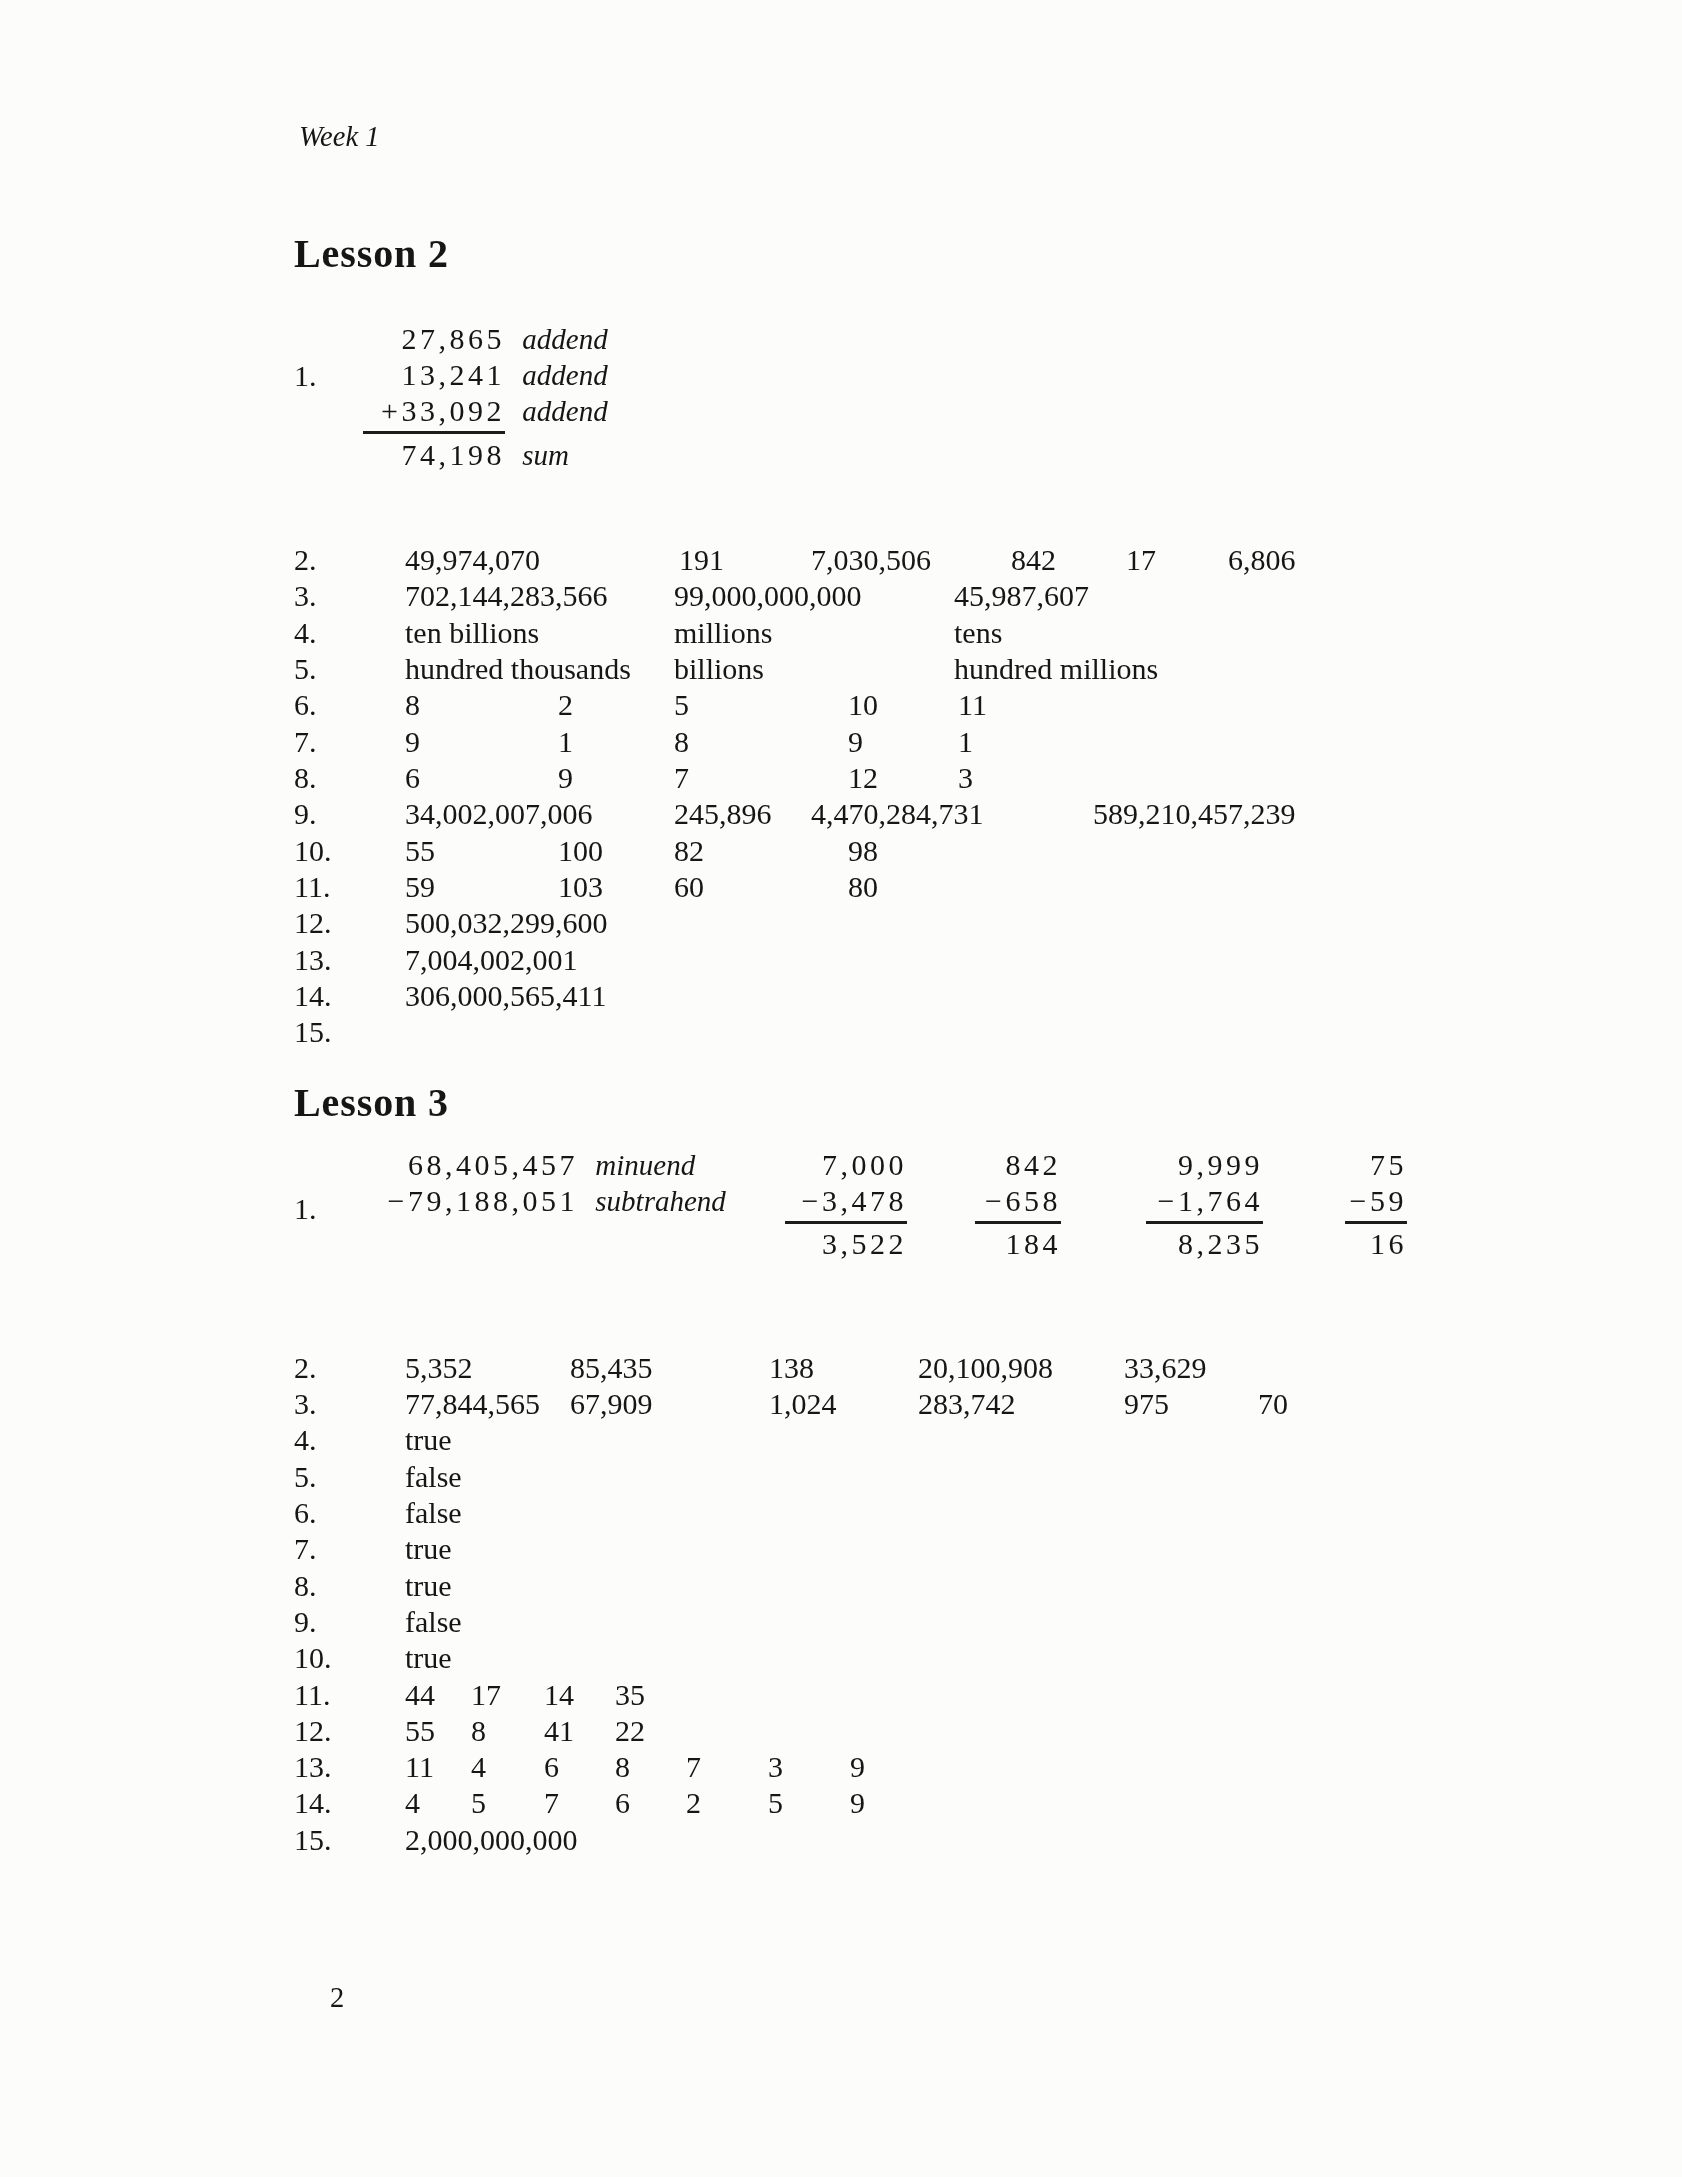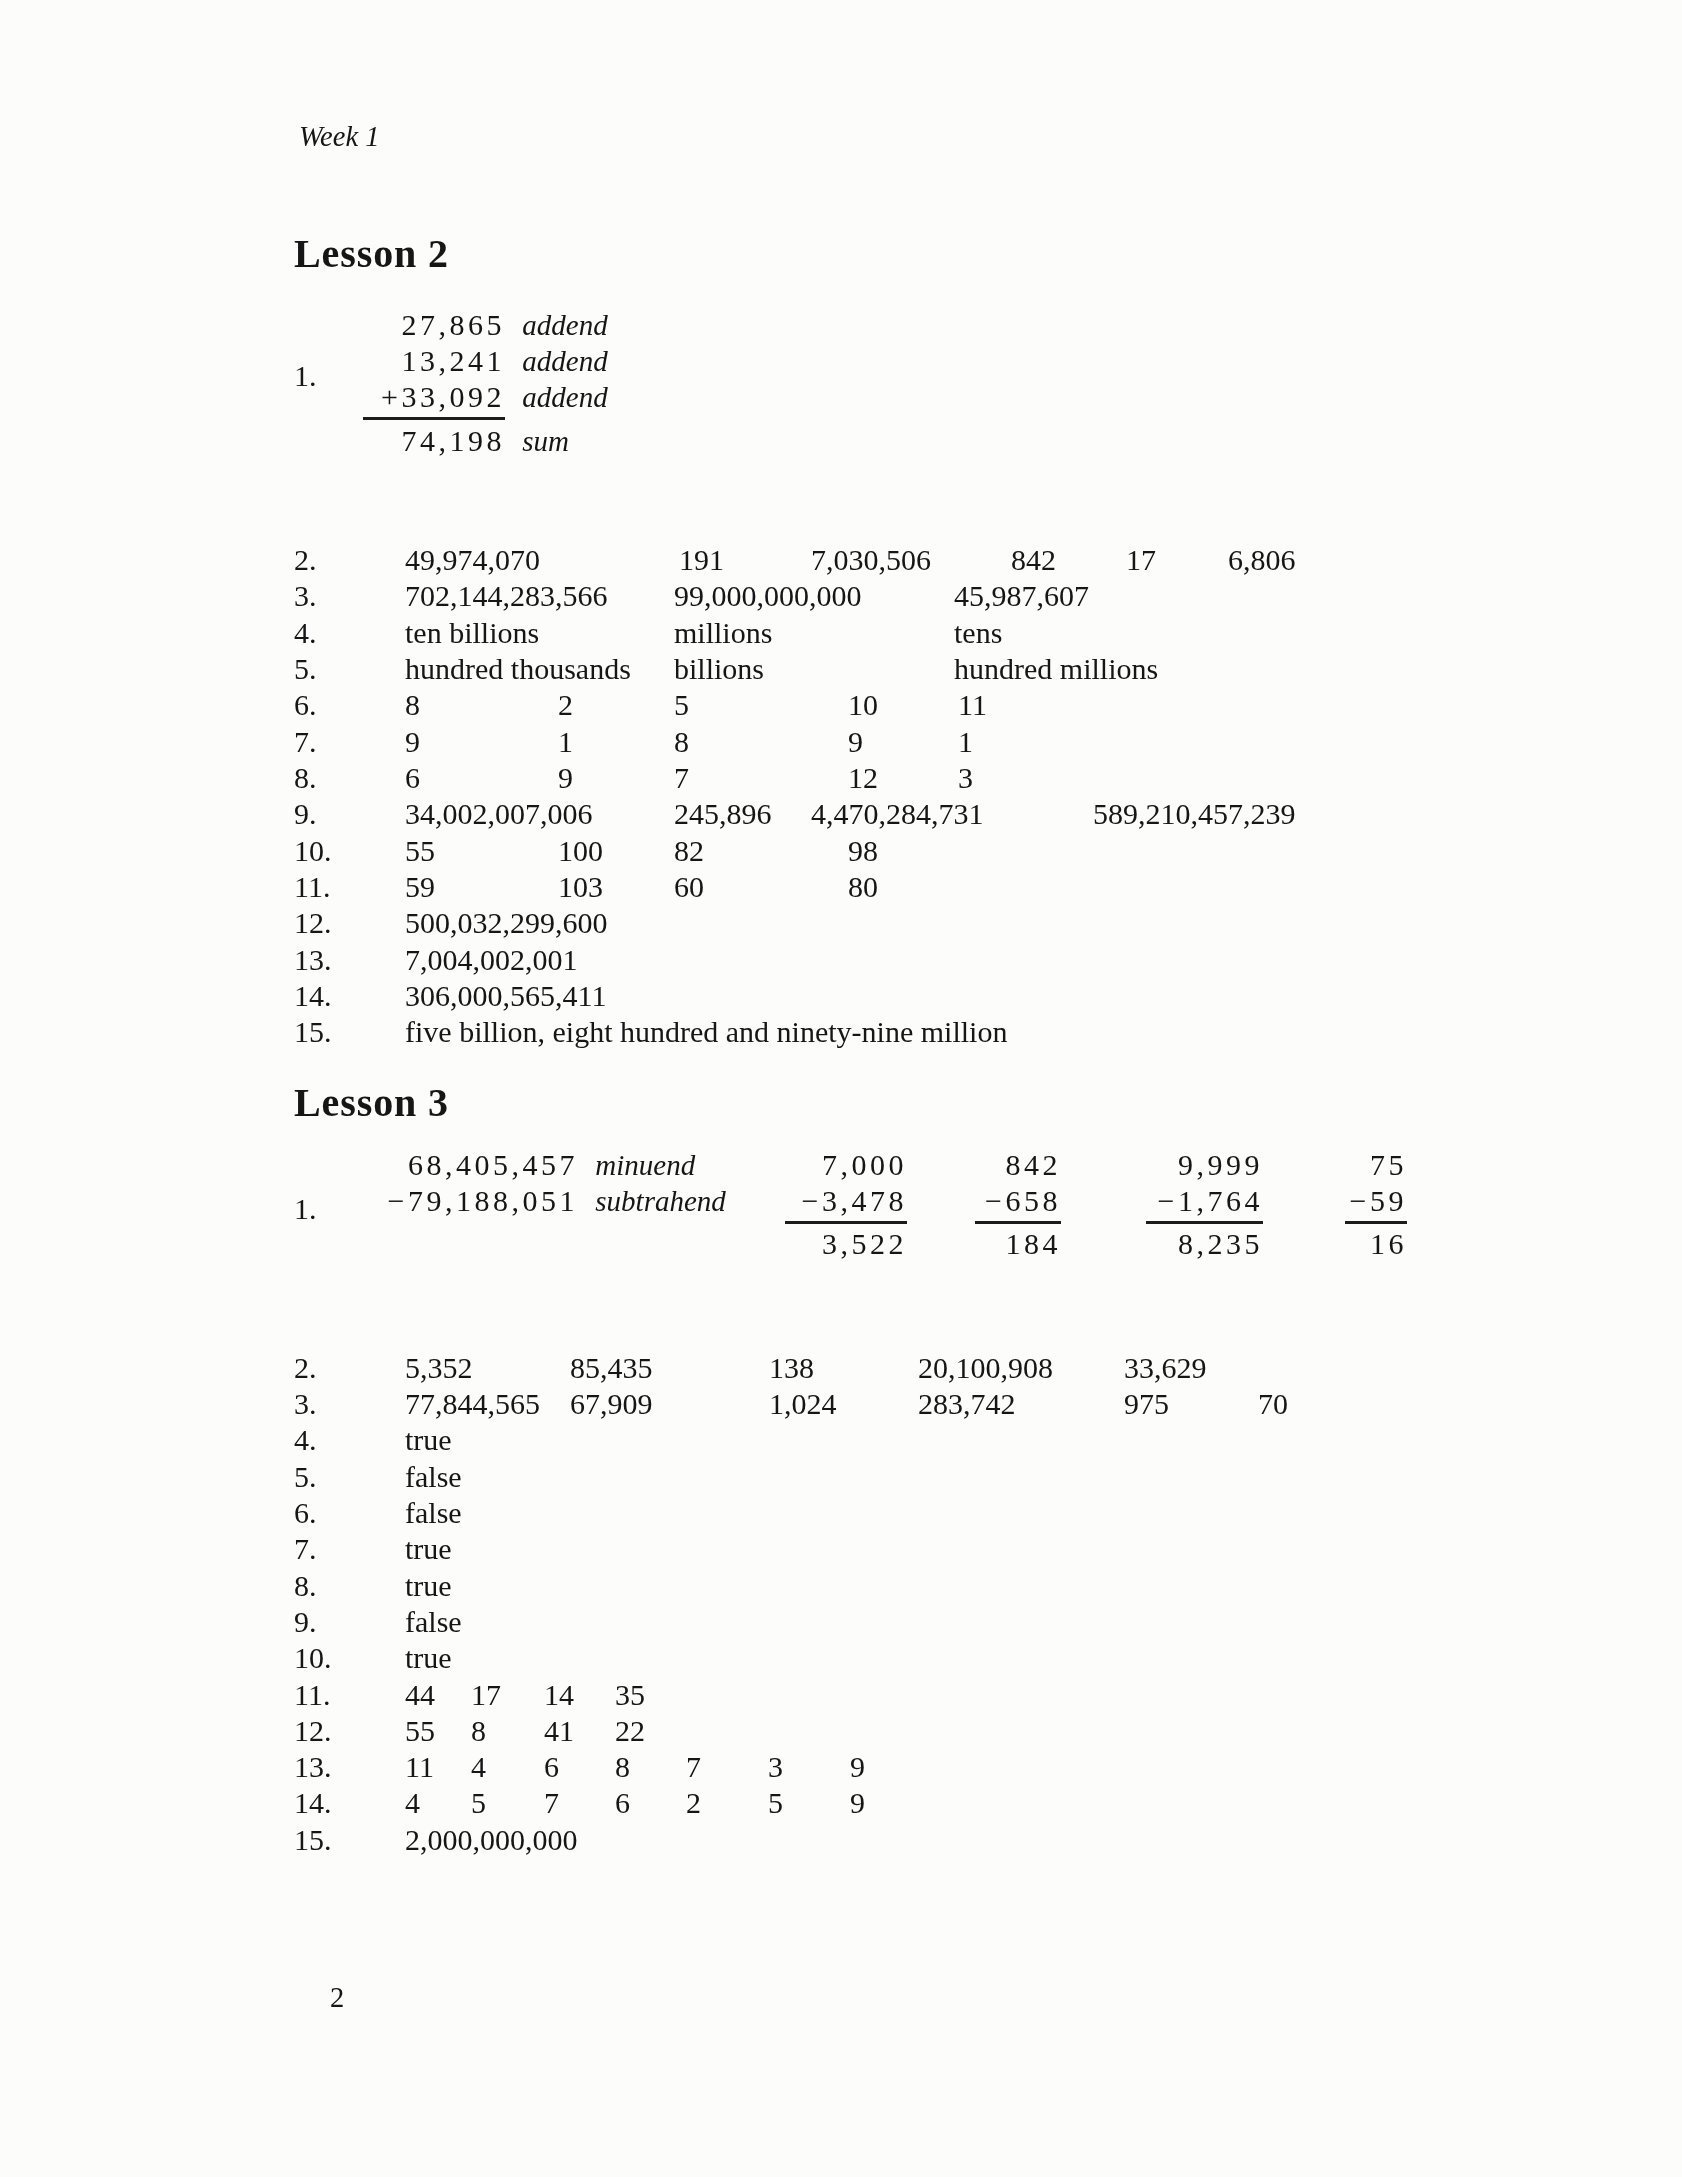--- a/index.html
+++ b/index.html
@@ -42,21 +42,21 @@
 <body>
 
 <div class="page">
 
   <div class="abs week" style="left:299px; top:121px">Week 1</div>
 
   <div class="abs heading" style="left:294px; top:230px">Lesson 2</div>
 
   <div class="abs pnum" style="left:294px; top:359px">1.</div>
 
-  <div class="stack" style="left:363px; top:307px">
+  <div class="stack" style="left:363px; top:321px">
     <div class="line">
       <span class="n" style="width:142px">27,865</span>
       <span class="lab">addend</span>
     </div>
     <div class="line">
       <span class="n" style="width:142px">13,241</span>
       <span class="lab">addend</span>
     </div>
     <div class="line">
       <span class="n" style="width:142px">+33,092</span>
@@ -150,21 +150,20 @@
   <div class="row" style="top:943px">
     <span class="num">13.</span>
     <span class="v" style="left:405px">7,004,002,001</span>
   </div>
   <div class="row" style="top:979px">
     <span class="num">14.</span>
     <span class="v" style="left:405px">306,000,565,411</span>
   </div>
   <div class="row" style="top:1015px">
     <span class="num">15.</span>
-    <span class="v" style="left:405px">five billion, eight hundred and ninety-nine million</span>
   </div>
 
   <div class="abs heading" style="left:294px; top:1079px">Lesson 3</div>
 
   <div class="abs pnum" style="left:294px; top:1192px">1.</div>
 
   <div class="stack" style="left:359px; top:1147px">
     <div class="line">
       <span class="n" style="width:219px">68,405,457</span>
       <span class="lab">minuend</span>

